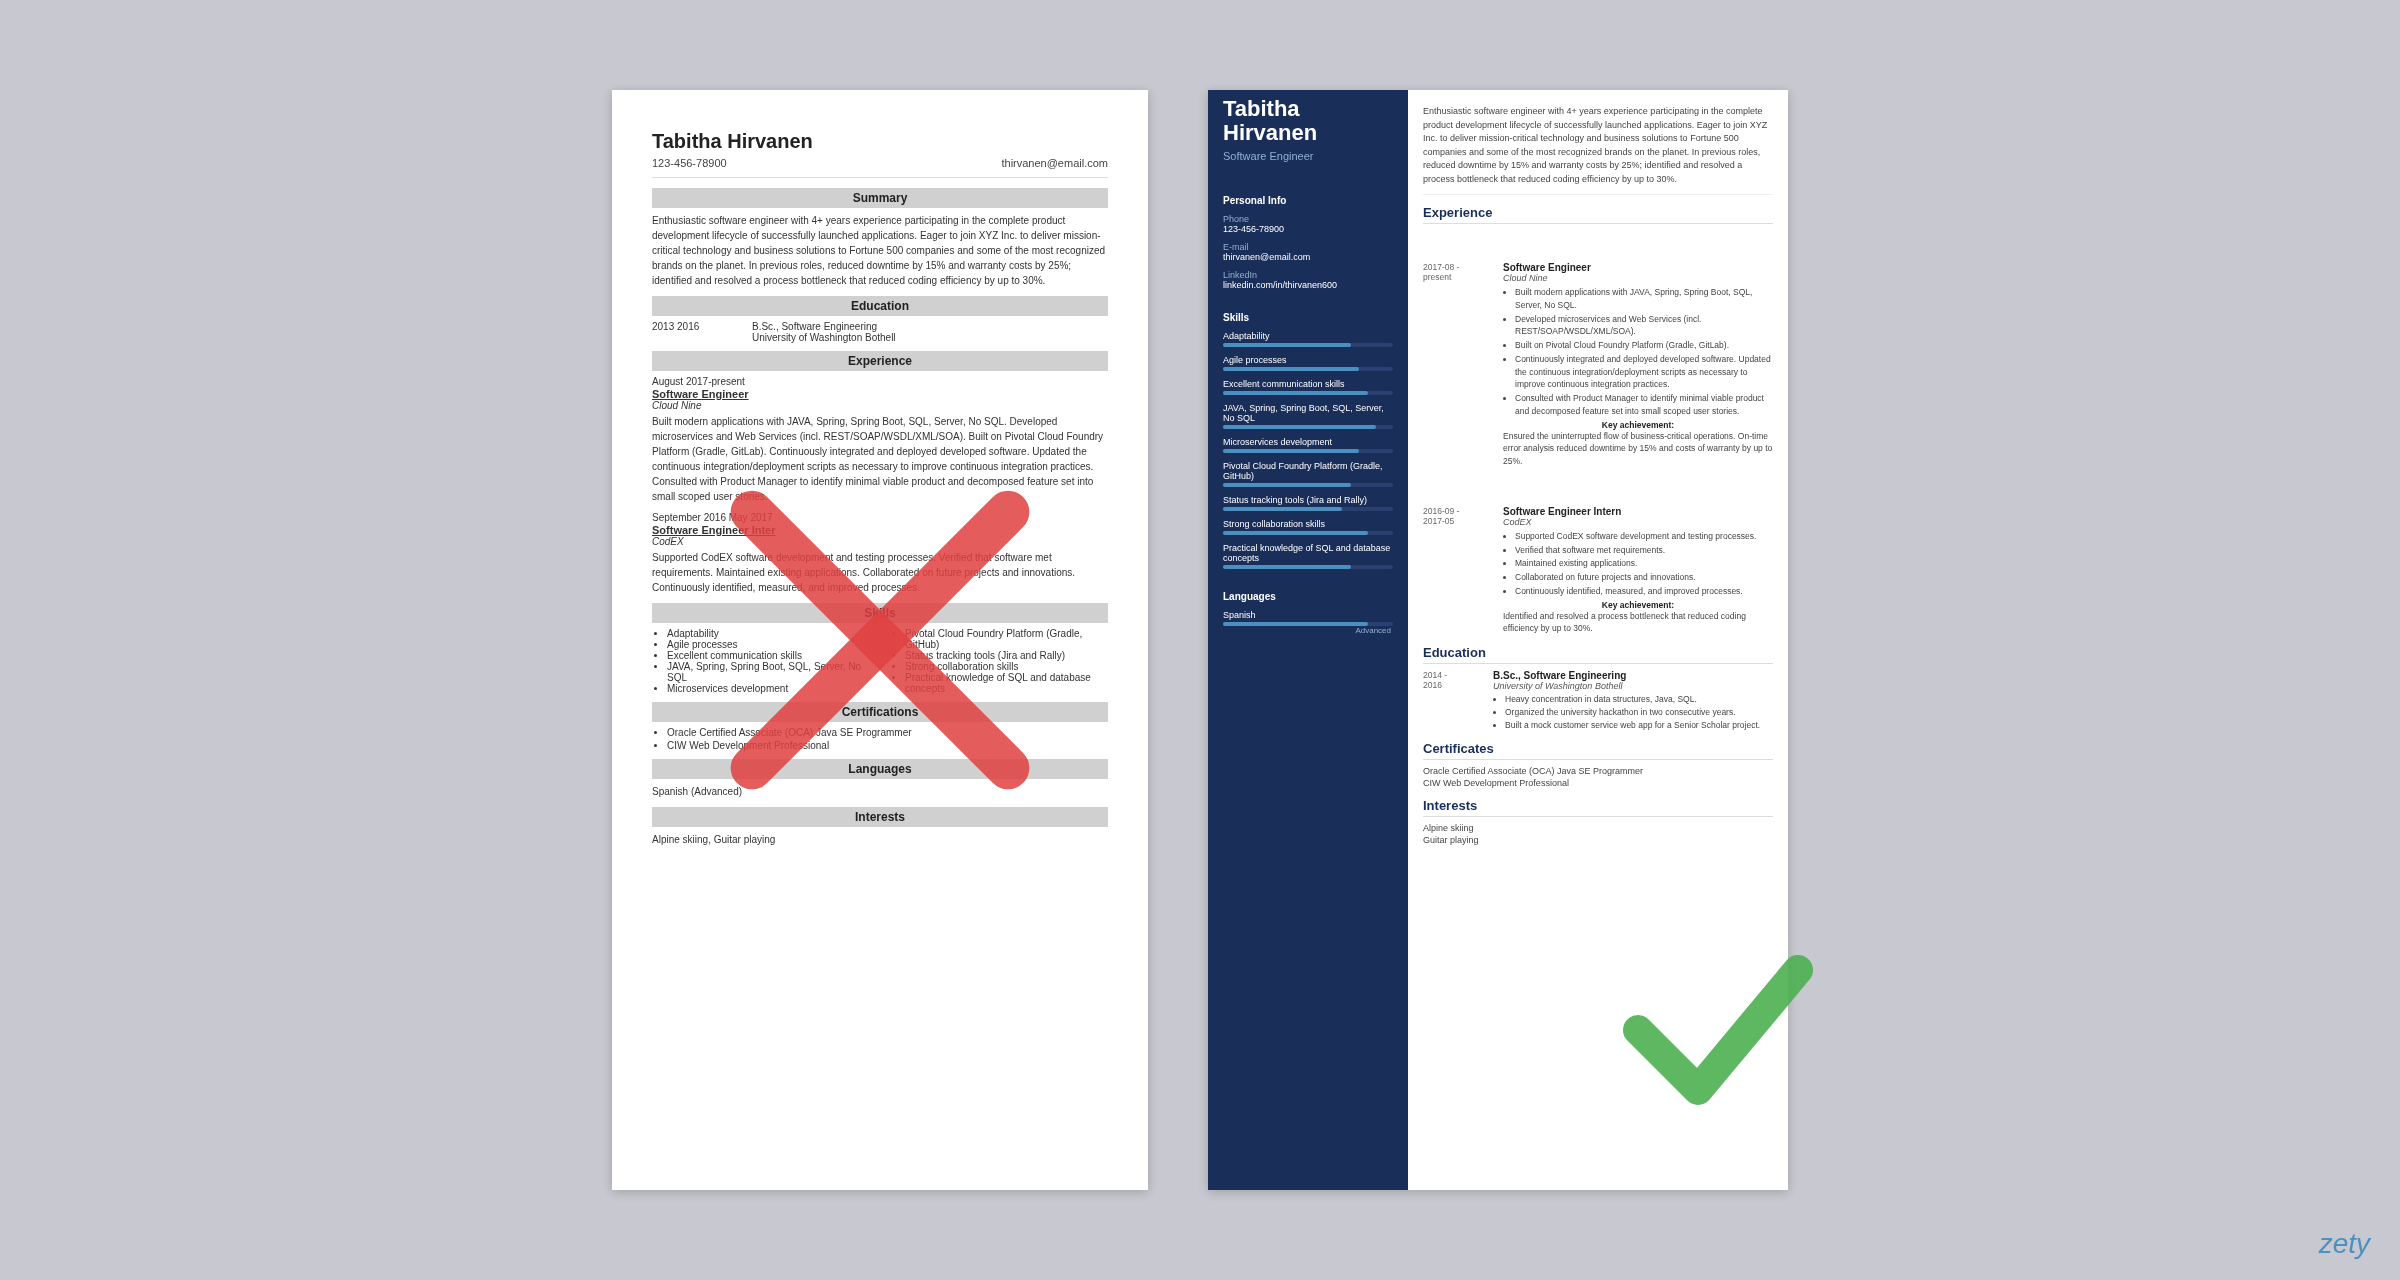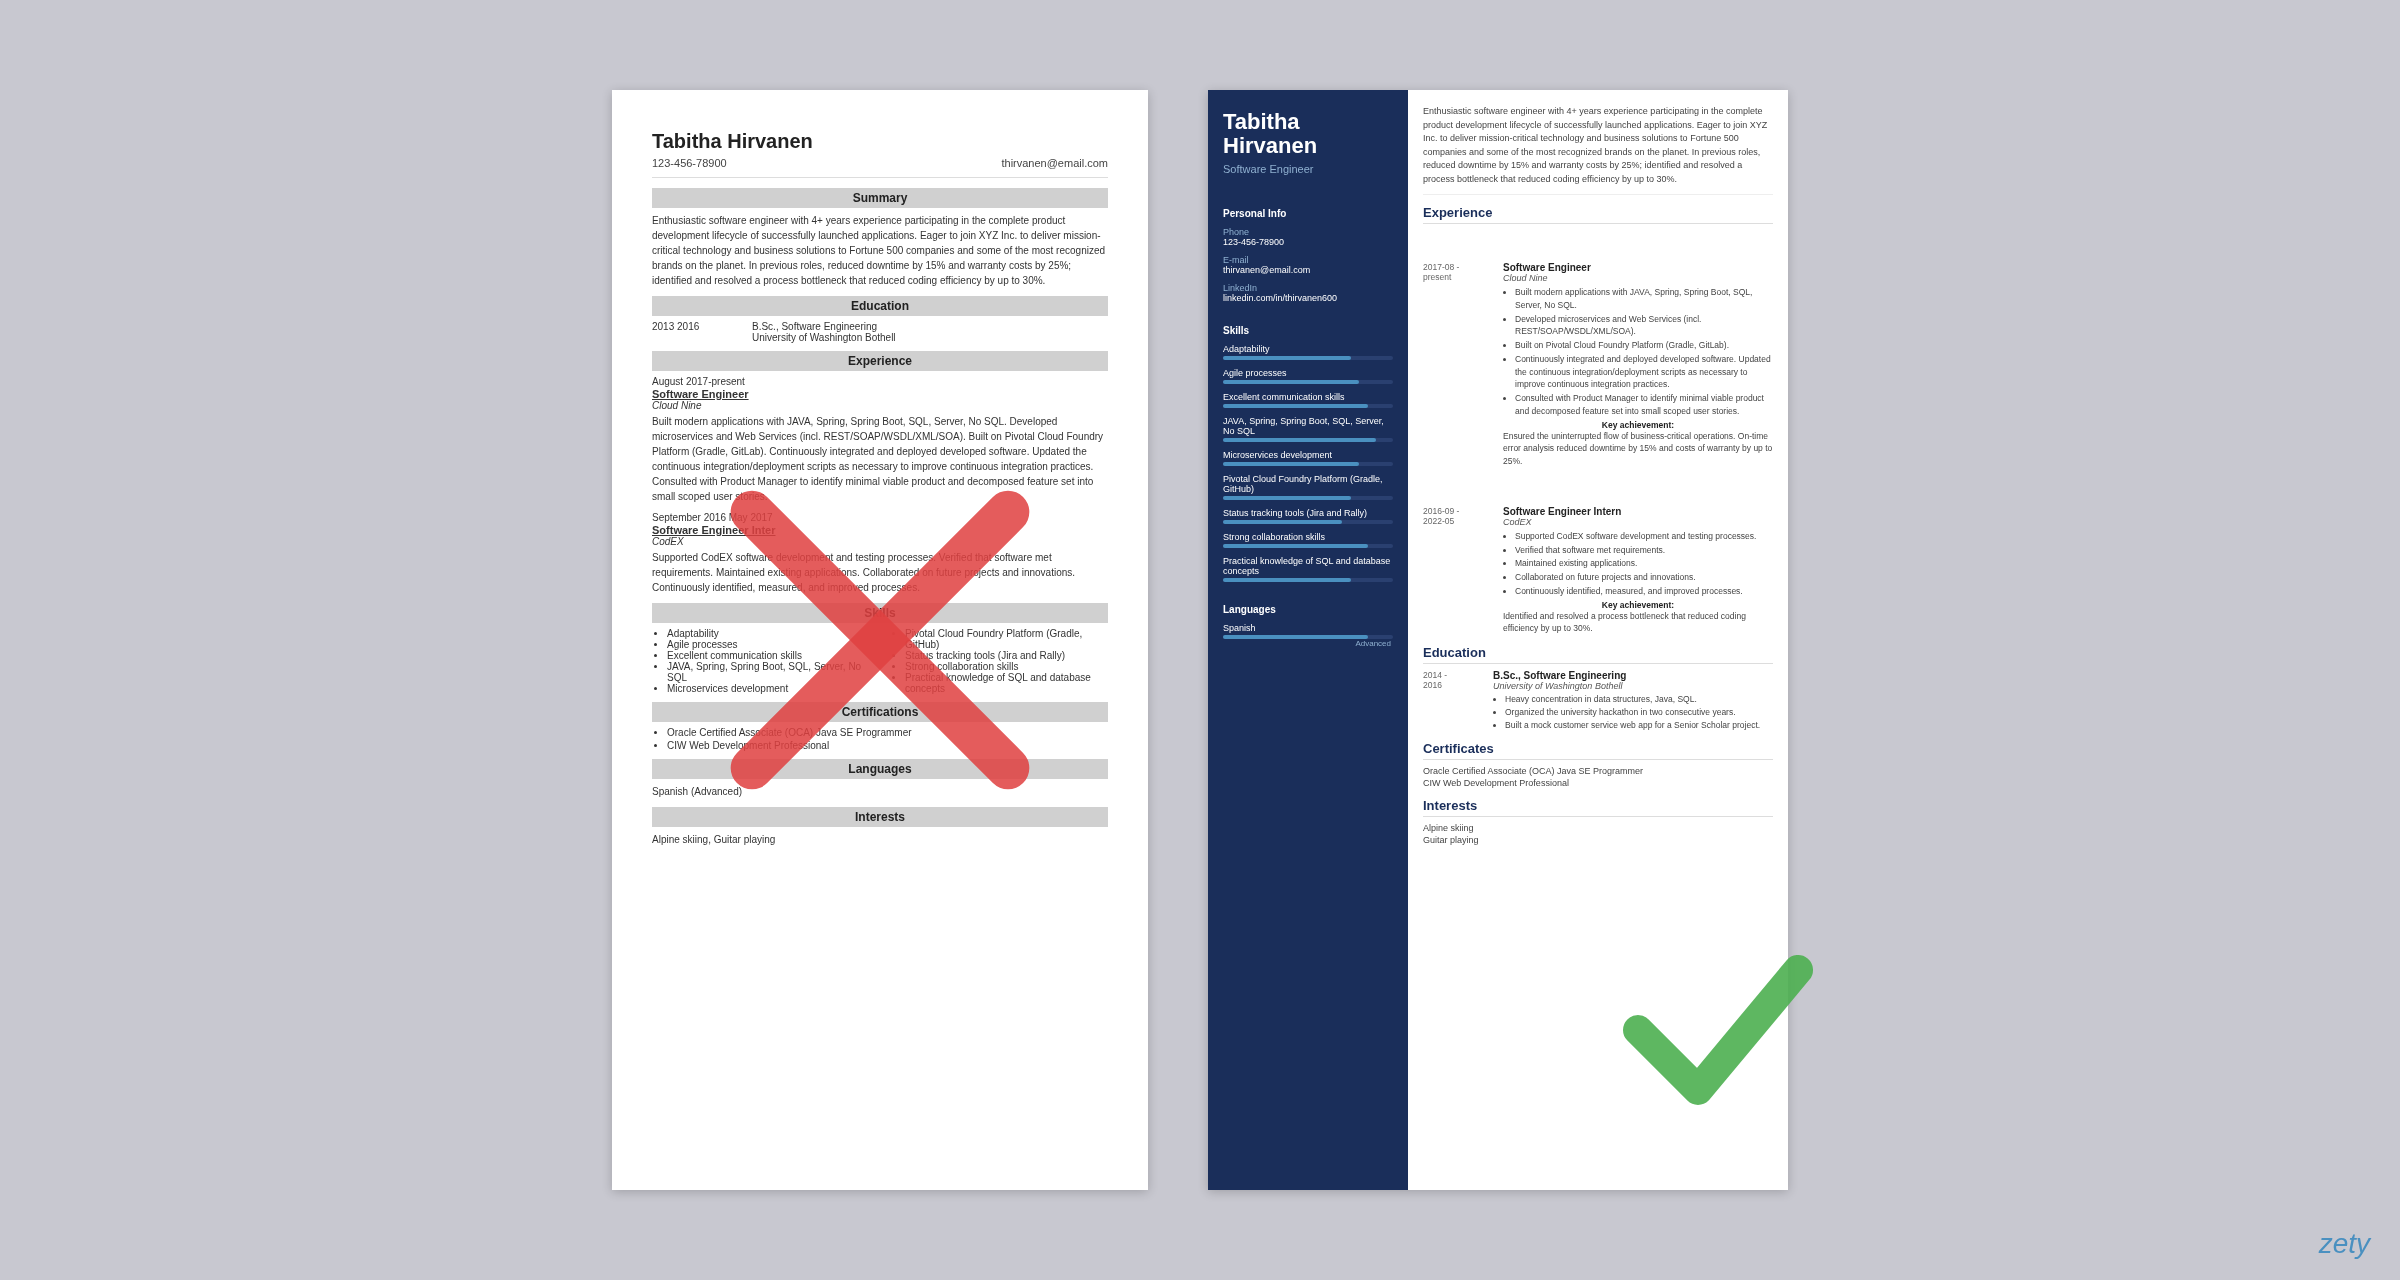--- a/index.html
+++ b/index.html
@@ -138,21 +138,21 @@
     .styled-sidebar {
       background: #1a2e5a;
       width: 200px;
       min-height: 100%;
       padding: 0;
       flex-shrink: 0;
     }
 
     .styled-header {
       background: #1a2e5a;
-      padding: 20px 15px 15px 15px;
+      padding: 7px 15px 15px 15px;
       color: white;
     }
     .styled-header-name {
       font-size: 22px;
       font-weight: bold;
       color: #fff;
       line-height: 1.1;
     }
     .styled-header-title {
       font-size: 11px;
@@ -548,21 +548,21 @@
                 <div class="styled-key-achievement">Key achievement:</div>
                 <div class="styled-exp-bullets">Ensured the uninterrupted flow of business-critical operations. On-time error analysis reduced downtime by 15% and costs of warranty by up to 25%.</div>
               </div>
             </div>
           </div>
 
           <div class="styled-exp-item">
             <div class="styled-exp-header">
               <div class="styled-exp-dates">
                 <div>2016-09 -</div>
-                <div>2022-05</div>
+                <div>2017-05</div>
               </div>
               <div class="styled-exp-right">
                 <div class="styled-exp-title">Software Engineer Intern</div>
                 <div class="styled-exp-company">CodEX</div>
                 <ul class="styled-exp-bullets">
                   <li>Supported CodEX software development and testing processes.</li>
                   <li>Verified that software met requirements.</li>
                   <li>Maintained existing applications.</li>
                   <li>Collaborated on future projects and innovations.</li>
                   <li>Continuously identified, measured, and improved processes.</li>

